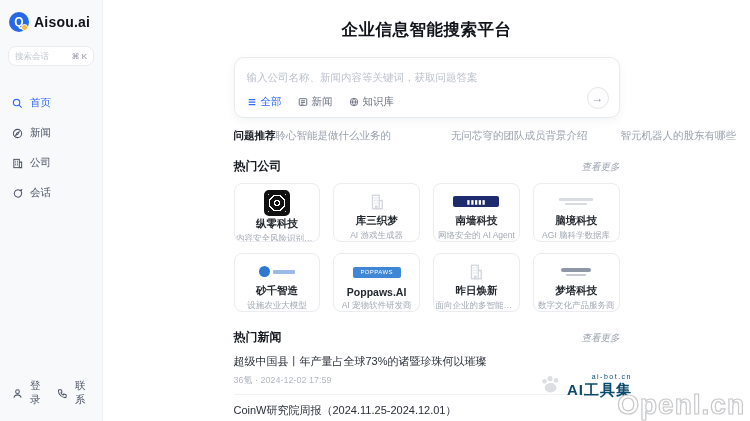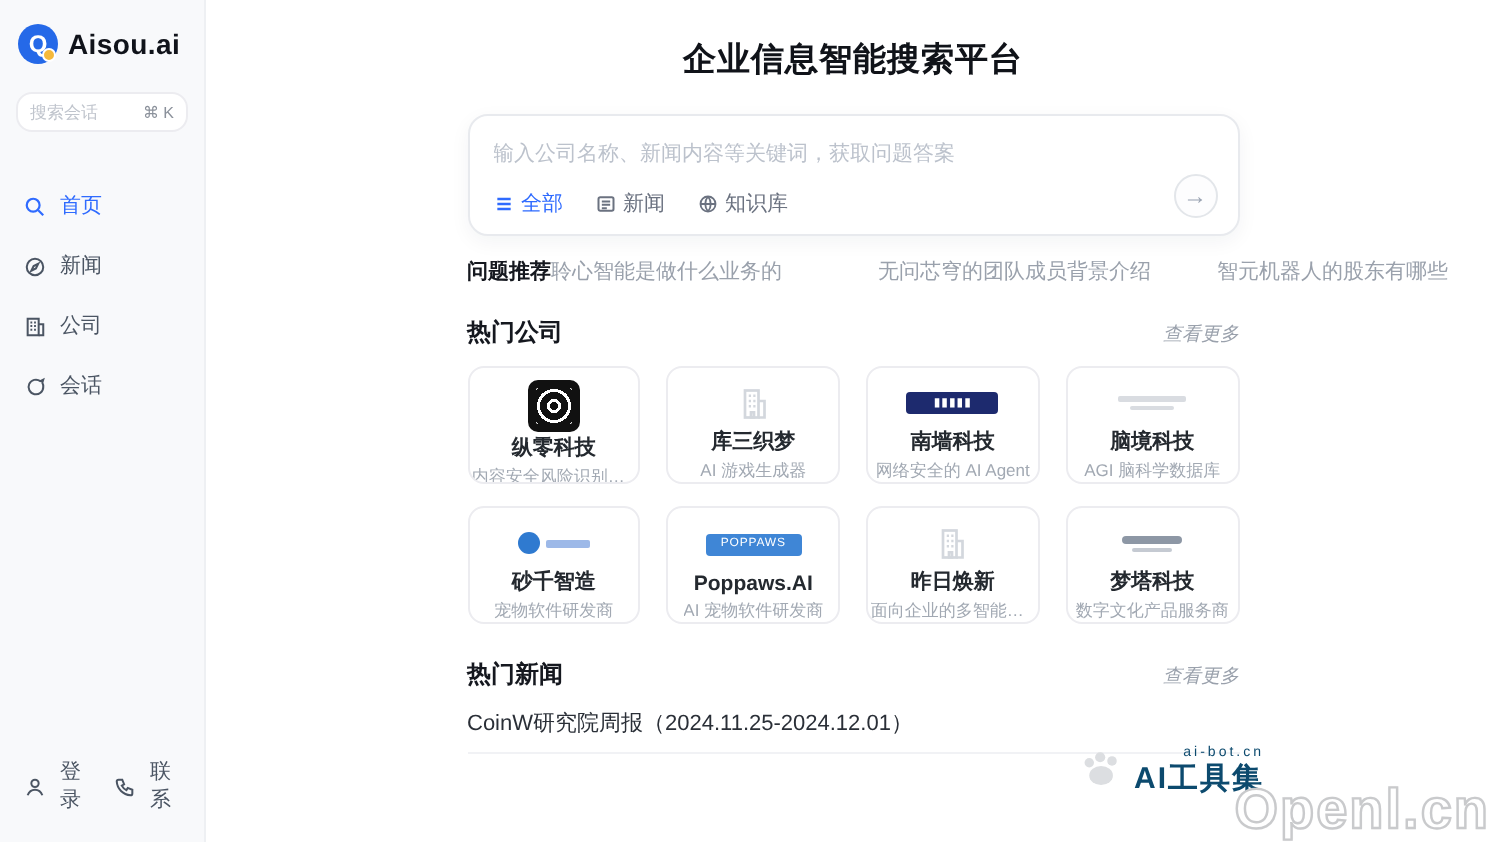--- a/index.html
+++ b/index.html
@@ -44,21 +44,21 @@
   .scope-tab.active { color:#2f6bff; }
   .submit-btn { position:absolute; right:10px; bottom:8px; width:22px; height:22px; border-radius:50%;
                 border:1px solid #e3e6ea; background:#fdfdfe; color:#9aa3b2; display:flex; align-items:center;
                 justify-content:center; font-size:12px; cursor:pointer; }
 
   .suggest-row { margin-top:11px; display:flex; align-items:center; }
   .suggest-label { font-size:10.5px; font-weight:800; color:#15181f; white-space:nowrap; }
   .suggest-item { font-size:10.5px; color:#9aa1ac; cursor:pointer; white-space:nowrap; }
   .suggest-item + .suggest-item { margin-left:0; }
   .suggest-item:nth-of-type(2) { margin-right:46px; }
-  .suggest-item:nth-of-type(3) { margin-right:32px; }
+  .suggest-item:nth-of-type(3) { margin-right:32px;margin-left:12px; }
 
   .section-head { display:flex; align-items:baseline; justify-content:space-between; }
   .section-title { font-size:12px; font-weight:800; color:#15181f; }
   .more-link { font-size:9.5px; color:#9aa1ac; cursor:pointer;font-style:italic; }
 
   .companies { margin-top:15px; }
   .card-grid { margin-top:8px; display:grid; grid-template-columns:repeat(4,1fr); column-gap:13px; row-gap:11px; }
   .co-card { height:59px; border:1px solid #ececf0; border-radius:8px; background:#fff; cursor:pointer;
              display:flex; flex-direction:column; align-items:center; padding:8px 4px 0; overflow:hidden; }
   .co-logo { height:22px; display:flex; align-items:center; justify-content:center; }
@@ -248,21 +248,21 @@
           </div>
 
           <div class="co-card">
             <div class="co-logo">
                 <span class="lg-bluemark">
                   <b></b>
                   <i></i>
                 </span>
               </div>
             <div class="co-name">砂千智造</div>
-            <div class="co-desc">宠物软件研发商</div>
+            <div class="co-desc">设施农业大模型</div>
           </div>
 
           <div class="co-card">
             <div class="co-logo">
                 <span class="lg-bluewm">POPPAWS</span>
               </div>
             <div class="co-name">Poppaws.AI</div>
             <div class="co-desc">AI 宠物软件研发商</div>
           </div>
 
@@ -290,20 +290,24 @@
 
         </div>
       </section>
 
       <section class="news">
         <div class="section-head">
           <span class="section-title">热门新闻</span>
           <span class="more-link">查看更多</span>
         </div>
         <div>
+          <div class="news-item bordered">
+            <div class="news-title">超级中国县丨年产量占全球73%的诸暨珍珠何以璀璨</div>
+            <div class="news-meta">36氪 · 2024-12-02 17:59</div>
+          </div>
           <div class="news-item bordered">
             <div class="news-title">CoinW研究院周报（2024.11.25-2024.12.01）</div>
 
           </div>
 
         </div>
       </section>
     </div>
   </main>
 

